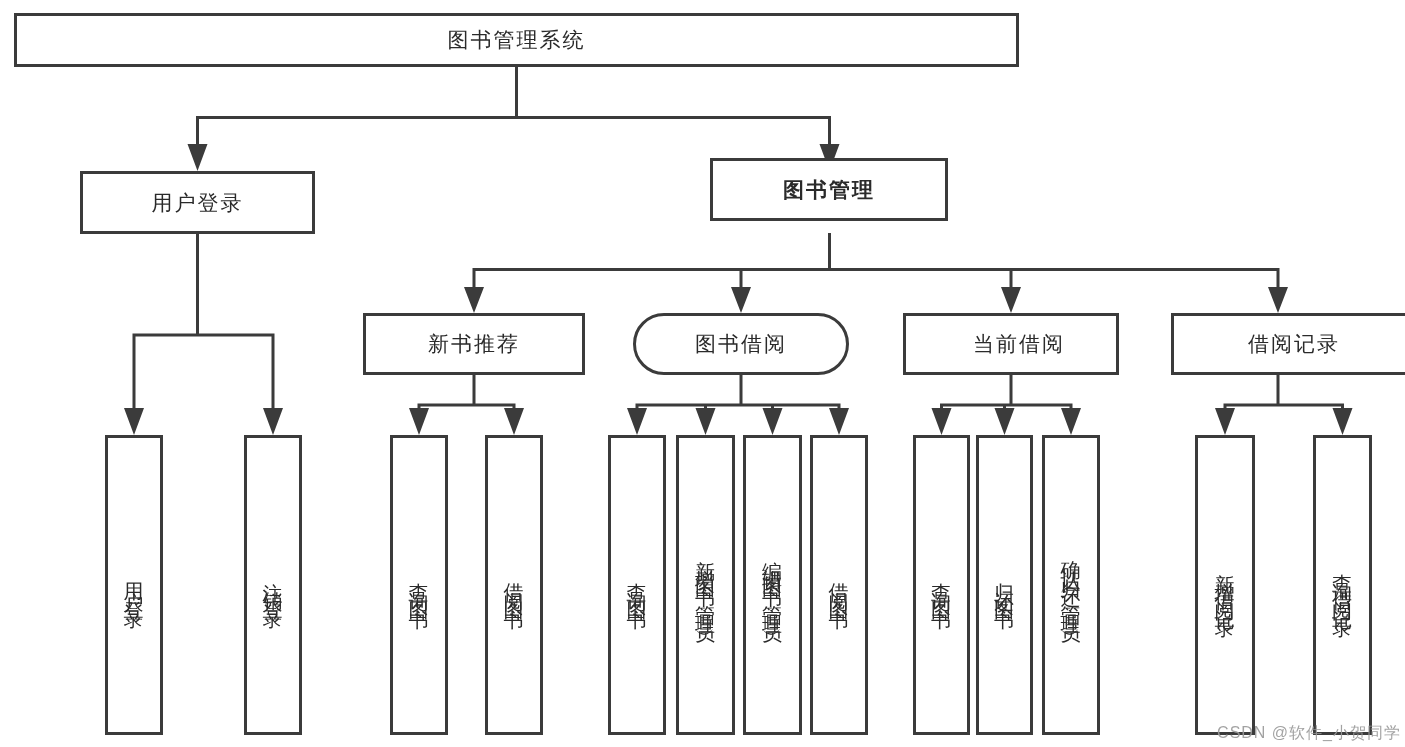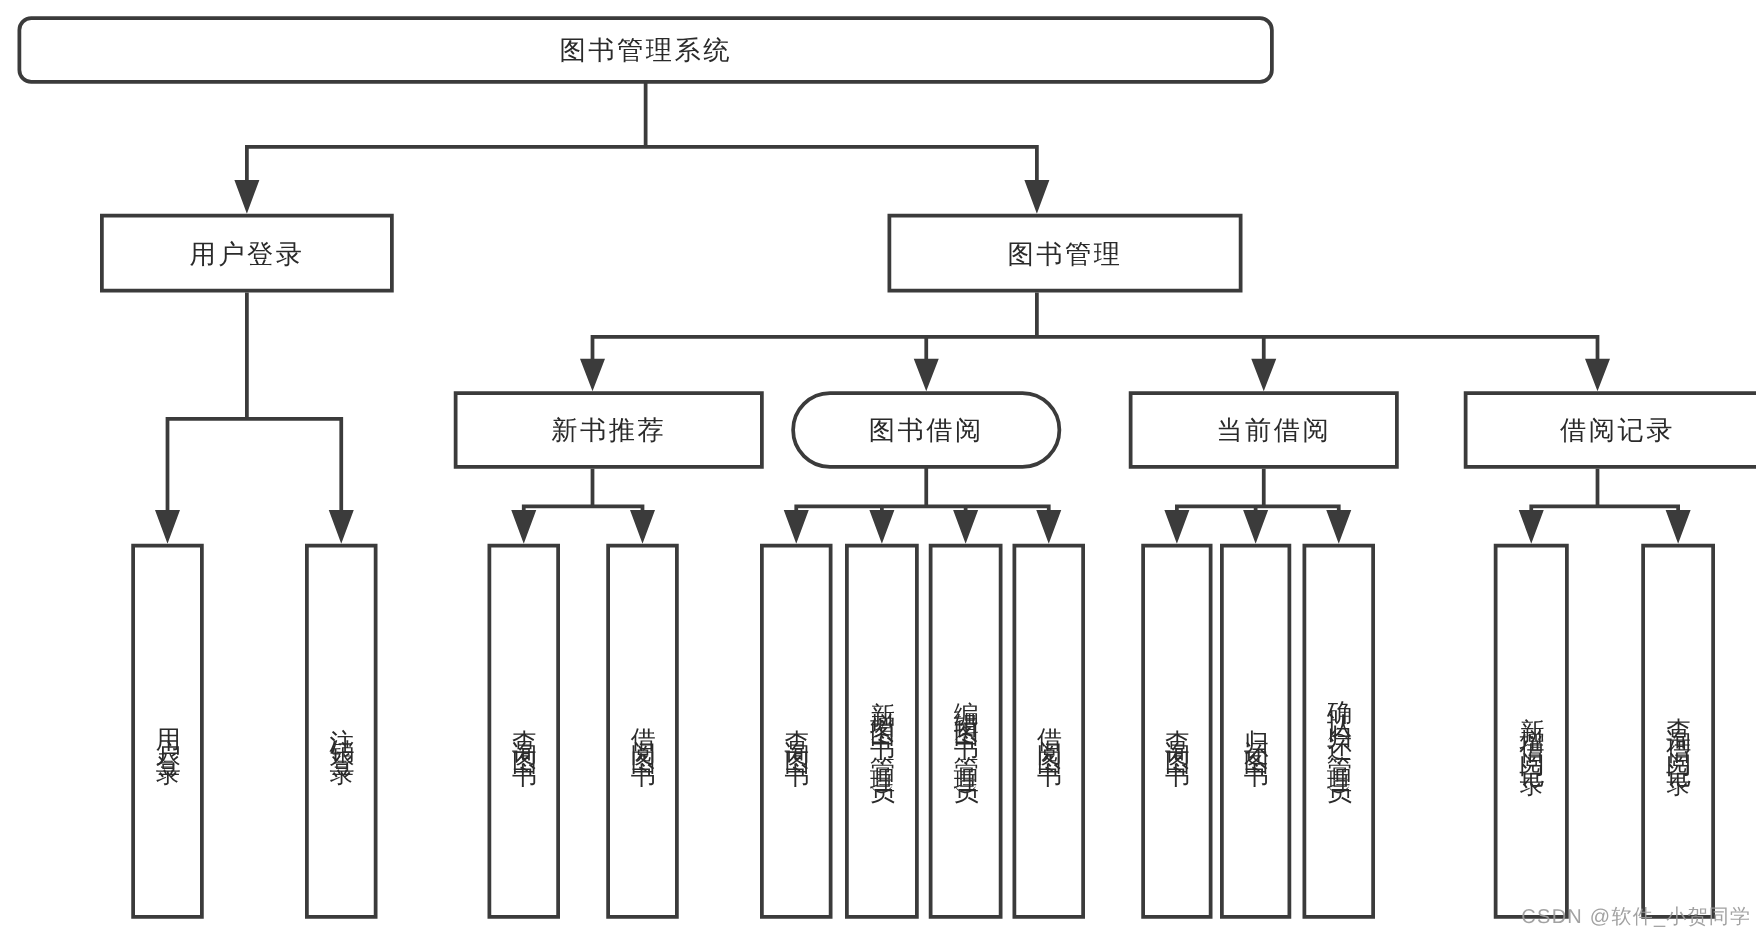--- a/index.html
+++ b/index.html
@@ -101,26 +101,26 @@
       M695.5 408 L715.5 408 L705.5 435 Z
       M762.5 408 L782.5 408 L772.5 435 Z
       M829 408 L849 408 L839 435 Z
       M931.5 408 L951.5 408 L941.5 435 Z
       M994.5 408 L1014.5 408 L1004.5 435 Z
       M1061 408 L1081 408 L1071 435 Z
       M1215 408 L1235 408 L1225 435 Z
       M1332.5 408 L1352.5 408 L1342.5 435 Z"></path>
   </svg>
 
-  <div class="node" style="left:14px; top:13px; width:1005px; height:54px;border-radius:11px;">图书管理系统</div>
+  <div class="node" style="left:14px; top:13px; width:1005px; height:54px;">图书管理系统</div>
 
   <div class="node" style="left:80px; top:171px; width:235px; height:63px;">用户登录</div>
-  <div class="node" style="left:710px; top:171px; width:284px; height:63px;">图书管理</div>
+  <div class="node" style="left:710px; top:158px; width:238px; height:63px;font-weight:bold;">图书管理</div>
 
-  <div class="node" style="left:363px; top:313px; width:248px; height:62px;">新书推荐</div>
+  <div class="node" style="left:363px; top:313px; width:222px; height:62px;">新书推荐</div>
   <div class="node" style="left:633px; top:313px; width:216px; height:62px;border-radius:31px;">图书借阅</div>
   <div class="node" style="left:903px; top:313px; width:216px; height:62px;padding-left:16px;">当前借阅</div>
   <div class="node" style="left:1171px; top:313px; width:246px; height:62px;">借阅记录</div>
 
   <div class="node leaf" style="left:105px; top:435px; width:58px; height:300px;">
     <span class="vtext">用户登录</span>
   </div>
   <div class="node leaf" style="left:244px; top:435px; width:58px; height:300px;">
     <span class="vtext">注销登录</span>
   </div>

